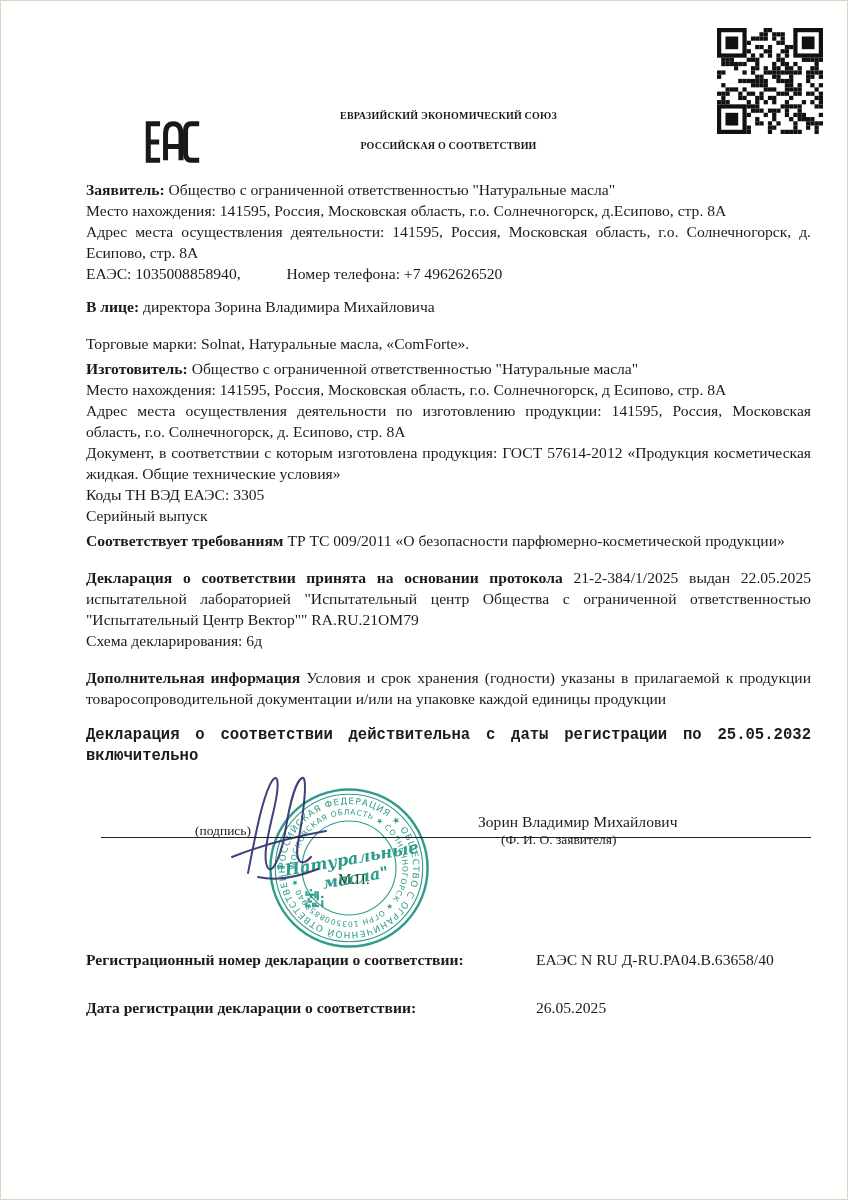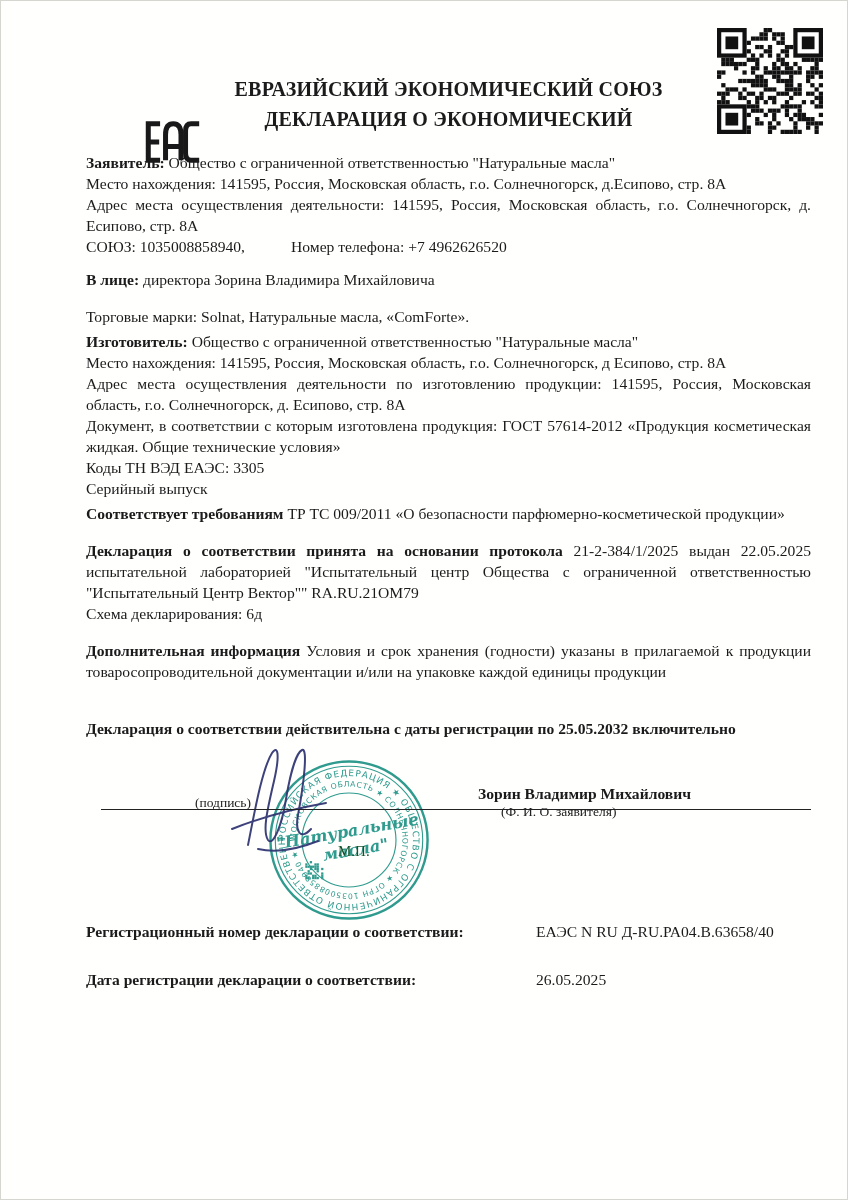--- a/index.html
+++ b/index.html
@@ -5,36 +5,36 @@
   * { margin:0; padding:0; box-sizing:border-box; }
   html,body { background:#ffffff; }
   .page {
     position:relative; width:848px; height:1200px; margin:0 auto;
     background:#fffffe; border:1px solid #d6d6d0; overflow:hidden;
     font-family:"Liberation Serif", serif; color:#1b1b1b;
   }
   .qr { position:absolute; top:27px; right:24px; width:106px; height:106px; }
   .eac { position:absolute; top:108px; left:140px; }
   .content { padding:0 36px 0 85px; }
-  .doc-header { padding-top:73px; text-align:center; font-weight:700;
-                font-size:20px; line-height:30px; letter-spacing:.2px; }
+  .doc-header { padding-top:100px; text-align:center; font-weight:700;
+                font-size:10px; line-height:30px; letter-spacing:.2px; }
   .para { font-size:15.6px; line-height:21px; text-align:justify; }
   .para b { font-weight:700; }
   .gap { margin-left:46px; }
   .mt18{margin-top:18px;} .mt12{margin-top:12px;} .mt14{margin-top:4px;}
-  .mt16{margin-top:16px;} .mt22{margin-top:36px;} .mt26{margin-top:26px;}
+  .mt16{margin-top:16px;} .mt22{margin-top:16px;font-family:Liberation Mono, monospace;} .mt26{margin-top:26px;}
   .validity b { font-weight:700; }
 
   .sig-area { position:relative; margin-top:8px; height:172px; }
   .stamp { position:absolute; left:182px; top:12px; }
   .signature { position:absolute; left:132px; top:-6px; }
   .sig-line { position:absolute; left:15px; top:62px; width:710px; border-top:1.5px solid #222; }
   .cap { position:absolute; font-size:13.5px; color:#222; }
   .sign-cap { left:62px; top:48px; width:150px; text-align:center; }
-  .fio { position:absolute; left:392px; top:38px; font-size:15.6px;font-weight:bold; }
+  .fio { position:absolute; left:392px; top:38px; font-size:15.6px; }
   .fio-cap { left:415px; top:57px; }
   .mp { position:absolute; left:252px; top:96px; font-size:15px; color:#14532d; }
 
   .reg-row { position:relative; font-size:15.6px; height:22px; }
   .reg-row b { font-weight:700; }
   .reg-value { position:absolute; left:450px; top:0; }
 
   .ring-a { font-family:"DejaVu Sans", sans-serif; font-size:11px; letter-spacing:1.2px; fill:#2f9b8e; }
   .ring-b { font-family:"DejaVu Sans", sans-serif; font-size:9.5px; letter-spacing:.8px; fill:#2f9b8e; }
   .stamp-script { font-family:"DejaVu Serif", serif; font-style:italic; font-weight:700;
@@ -287,28 +287,28 @@
         <path d="M54 88 V32 Q54 8 71 8 Q88 8 88 32 V88 M54 58 H88"></path>
         <path d="M128 8 H110 Q98 8 98 24 V72 Q98 88 110 88 H128"></path>
       </g>
     </svg>
   </div>
 
   <div class="content">
 
     <div class="doc-header">
       <div>ЕВРАЗИЙСКИЙ ЭКОНОМИЧЕСКИЙ СОЮЗ</div>
-      <div>ДЕКЛАРАЦИЯ О ЭКОНОМИЧЕСКИЙ</div>
+      <div>РОССИЙСКАЯ О СООТВЕТСТВИИ</div>
     </div>
 
     <div class="mt18">
       <p class="para"><b>Заявитель:</b> <span>Общество с ограниченной ответственностью "Натуральные масла"</span></p>
       <p class="para">Место нахождения: 141595, Россия, Московская область, г.о. Солнечногорск, д.Есипово, стр. 8А</p>
       <p class="para">Адрес места осуществления деятельности: 141595, Россия, Московская область, г.о. Солнечногорск, д. Есипово, стр. 8А</p>
-      <p class="para"><span>СОЮЗ: 1035008858940,</span><span class="gap">Номер телефона: +7 4962626520</span></p>
+      <p class="para"><span>ЕАЭС: 1035008858940,</span><span class="gap">Номер телефона: +7 4962626520</span></p>
     </div>
 
     <p class="para mt12"><b>В лице:</b> <span>директора Зорина Владимира Михайловича</span></p>
 
     <div class="mt16">
       <p class="para">Торговые марки: Solnat, Натуральные масла, «ComForte».</p>
     </div>
 
     <div class="mt14">
       <p class="para"><b>Изготовитель:</b> <span>Общество с ограниченной ответственностью "Натуральные масла"</span></p>

